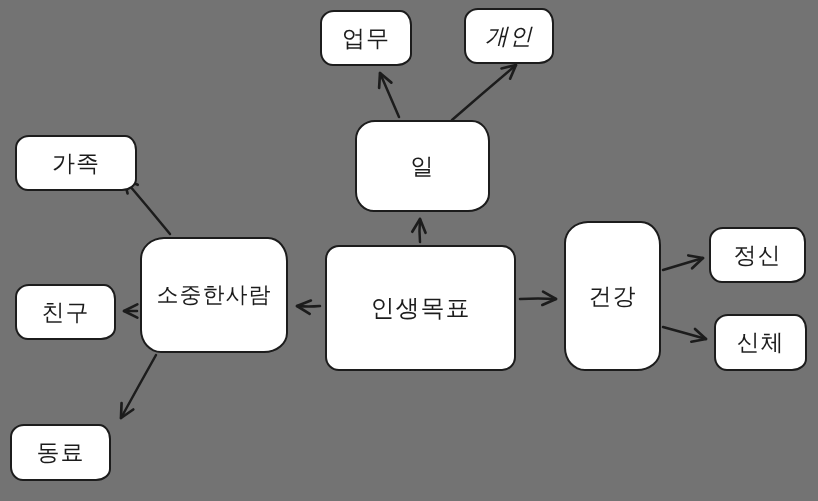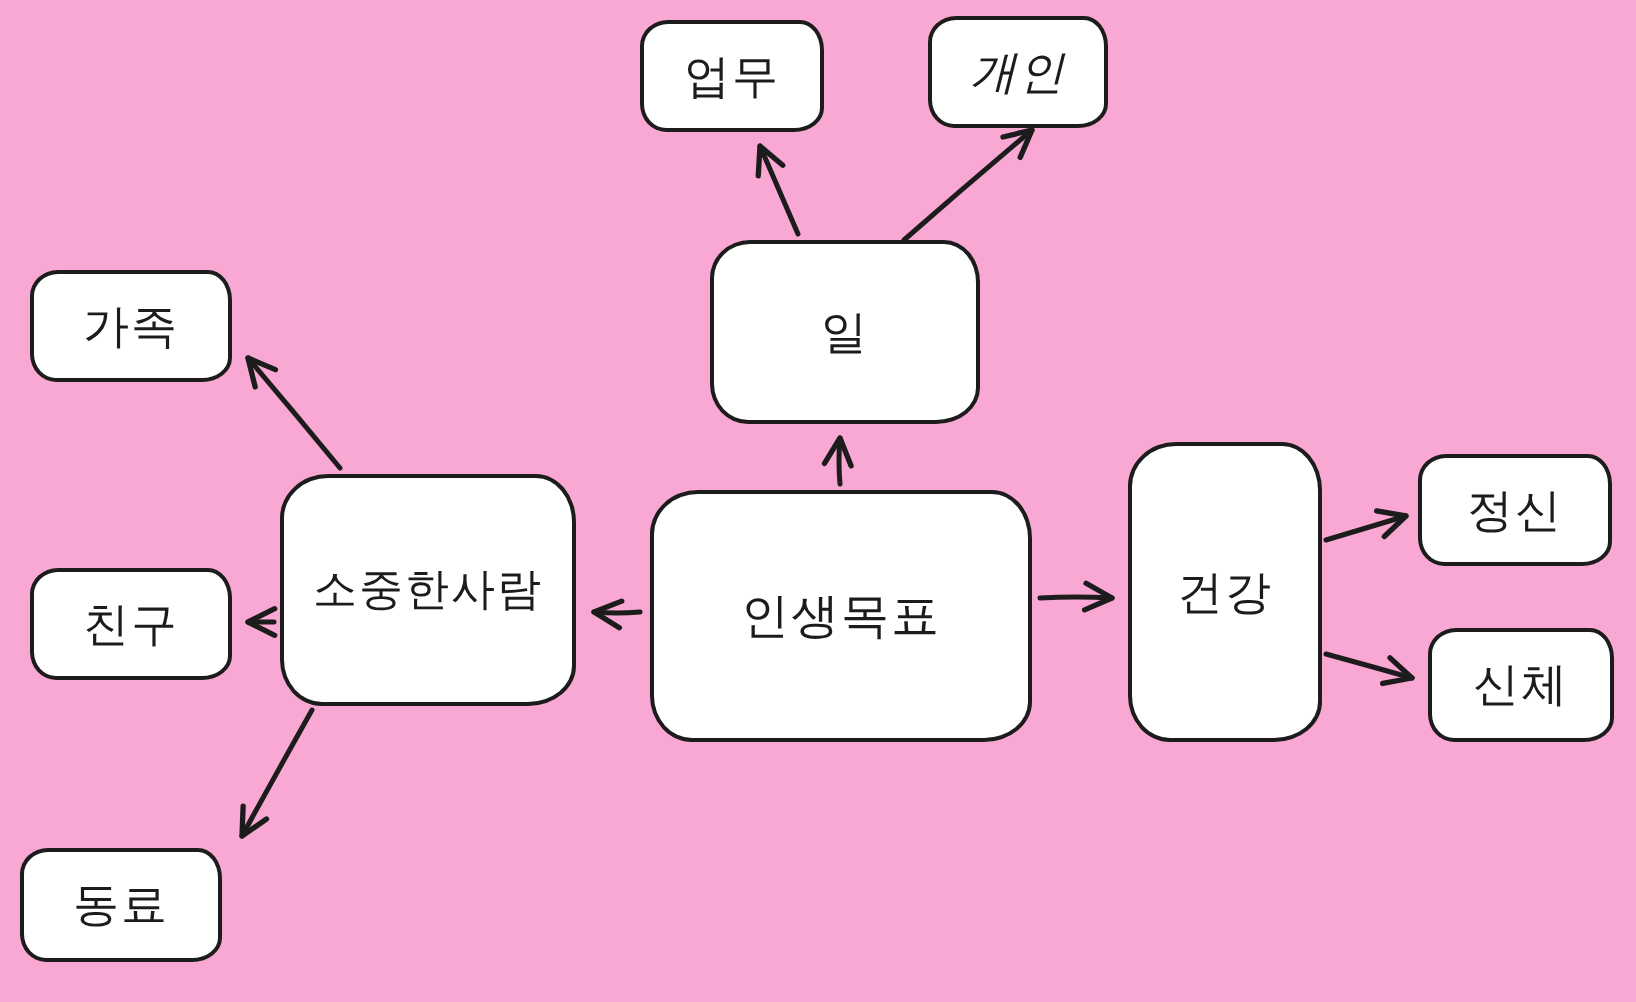--- a/index.html
+++ b/index.html
@@ -5,21 +5,21 @@
   html, body {
     margin: 0;
     padding: 0;
     background: #ffffff;
     font-family: "DejaVu Sans", "Liberation Sans", sans-serif;
   }
   .canvas {
     position: relative;
     width: 818px;
     height: 501px;
-    background: #f9a8d4;
+    background: #737373;
     overflow: hidden;
   }
   .edges {
     position: absolute;
     left: 0;
     top: 0;
     width: 818px;
     height: 501px;
   }
   .node {
@@ -36,23 +36,23 @@
     white-space: nowrap;
   }
   
   .r-sm { border-radius: 14px 12px 15px 13px / 13px 15px 12px 14px; }
   .r-md { border-radius: 20px 18px 22px 19px / 19px 21px 18px 20px; }
   .r-lg { border-radius: 24px 20px 24px 21px / 22px 24px 20px 23px; }
 
   .node-task      { left: 320px; top: 10px;  width: 92px;  height: 56px; }
   .node-personal  { left: 464px; top: 8px;   width: 90px;  height: 56px; font-style: italic; }
   .node-work      { left: 355px; top: 120px; width: 135px; height: 92px; }
-  .node-family    { left: 15px;  top: 135px; width: 101px; height: 56px; justify-content: center; }
+  .node-family    { left: 15px;  top: 135px; width: 122px; height: 56px; justify-content: center; }
   .node-people    { left: 140px; top: 237px; width: 148px; height: 116px; font-size: 22px; }
-  .node-center    { left: 325px; top: 245px; width: 191px; height: 126px; font-size: 24px; }
+  .node-center    { left: 325px; top: 245px; width: 191px; height: 126px; font-size: 24px; border-radius: 14px; }
   .node-health    { left: 564px; top: 221px; width: 97px;  height: 150px; }
   .node-mind      { left: 709px; top: 227px; width: 97px;  height: 56px; }
   .node-friend    { left: 15px;  top: 284px; width: 101px; height: 56px; }
   .node-body      { left: 714px; top: 314px; width: 93px;  height: 57px; align-items: center; }
   .node-colleague { left: 10px;  top: 424px; width: 101px; height: 57px; text-align: right; }
 </style>
 </head>
 <body>
 
 <div class="canvas">

